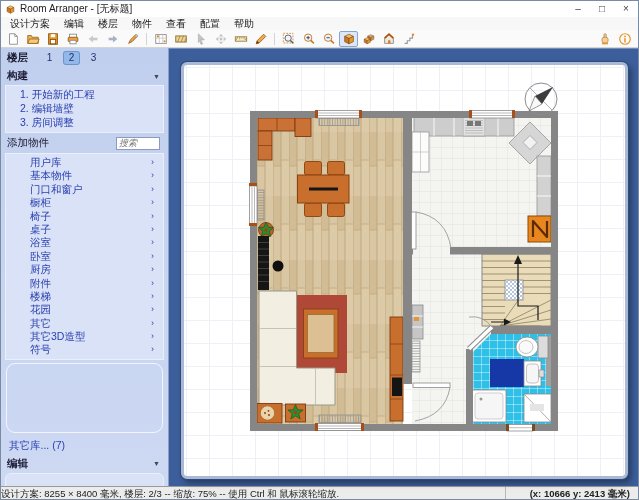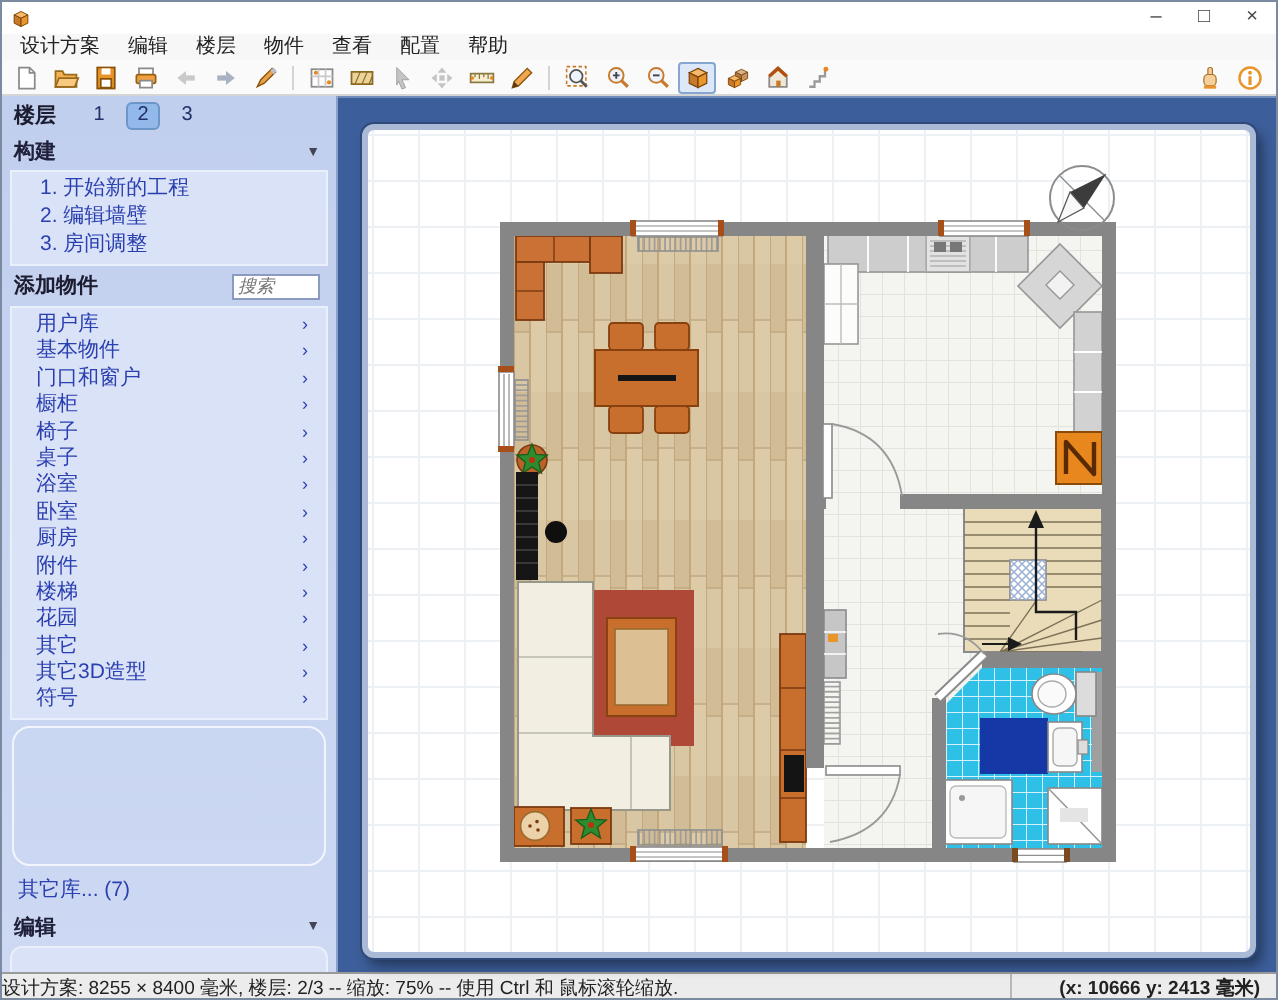--- a/index.html
+++ b/index.html
@@ -27,23 +27,23 @@
     font-size:10.5px;color:#1c1c30;overflow:hidden;}
   .floors-row{display:flex;align-items:center;padding:3px 6px 1px 6px;}
   .floors-label{font-weight:bold;margin-right:14px;}
   .flr{width:15px;height:12px;line-height:12px;text-align:center;font-size:10px;color:#203068;margin-right:7px;border-radius:2px;}
   .flr.active{background:#93b9ea;box-shadow:0 0 0 1px #6d96c8;}
   .sec-head{display:flex;justify-content:space-between;align-items:center;font-weight:bold;color:#20203a;padding:3px 8px 1px 6px;gap:11px;}
   .caret{font-size:7px;color:#445;}
   .panel{margin:1px 4px;background:#d9e2f6;border:1px solid #e9effb;border-radius:0;padding:2px 0;}
   .build-link{color:#2a3fb0;padding:0 0 1px 14px;line-height:13px;}
   .addrow{display:flex;align-items:center;justify-content:space-between;padding:2px 8px 2px 6px;}
-  .addrow .hd{font-weight:bold;}
+  .addrow .hd{font-weight:normal;}
   .search{width:44px;height:13px;font-size:9px;border:1px solid #8a9ac0;background:#fff;padding:0 2px;font-family:"Liberation Sans",sans-serif;font-style:italic;}
-  .cat{display:flex;justify-content:space-between;align-items:center;padding:0 9px 0 12px;color:#2a3fb0;height:13.4px;line-height:13.4px;}
+  .cat{display:flex;justify-content:space-between;align-items:center;padding:0 9px 0 24px;color:#2a3fb0;height:13.4px;line-height:13.4px;}
   .cat .arr{font-size:9px;}
   .empty-panel{margin:3px 5px;height:70px;border:1px solid rgba(255,255,255,.75);border-radius:9px;}
   .libs-link{color:#2a3fb0;padding:2px 0 2px 8px;line-height:14px;}
   .edit-panel{margin:1px 4px;height:26px;background:#d9e2f6;border:1px solid #e9effb;border-radius:6px;}
   
   .canvas{flex:1;background:#3c5e9a;position:relative;border-top:1px solid #6f8cbb;}
   .page{position:absolute;left:12px;top:13px;width:447px;height:417px;background:#fff;
     background-image:linear-gradient(#edf1f6 1px,transparent 1px),linear-gradient(90deg,#edf1f6 1px,transparent 1px);
     background-size:23px 23px;background-position:2px 2px;
     border:3px solid #a9b9d6;border-radius:6px;box-shadow:0 0 0 1px #2d4a79,3px 4px 6px rgba(0,0,0,.4);}
@@ -57,20 +57,21 @@
 <body>
 
 <div class="window">
 
   <div class="titlebar">
     <svg class="appicon" viewBox="0 0 16 16">
       <polygon points="8,2.5 13,5 8,7.5 3,5" fill="#f6b96a" stroke="#7a4408" stroke-width=".7"></polygon>
       <polygon points="3,5 8,7.5 8,13.5 3,11" fill="#c87a2a" stroke="#7a4408" stroke-width=".7"></polygon>
       <polygon points="13,5 8,7.5 8,13.5 13,11" fill="#e8952b" stroke="#7a4408" stroke-width=".7"></polygon>
     </svg>
+    <span class="title">Room Arranger - [无标题]</span>
     <div class="wincontrols">
       <span class="winbtn">–</span>
       <span class="winbtn">□</span>
       <span class="winbtn">×</span>
     </div>
   </div>
 
   <div class="menubar">
       <span class="menu-item">设计方案</span>
       <span class="menu-item">编辑</span>

